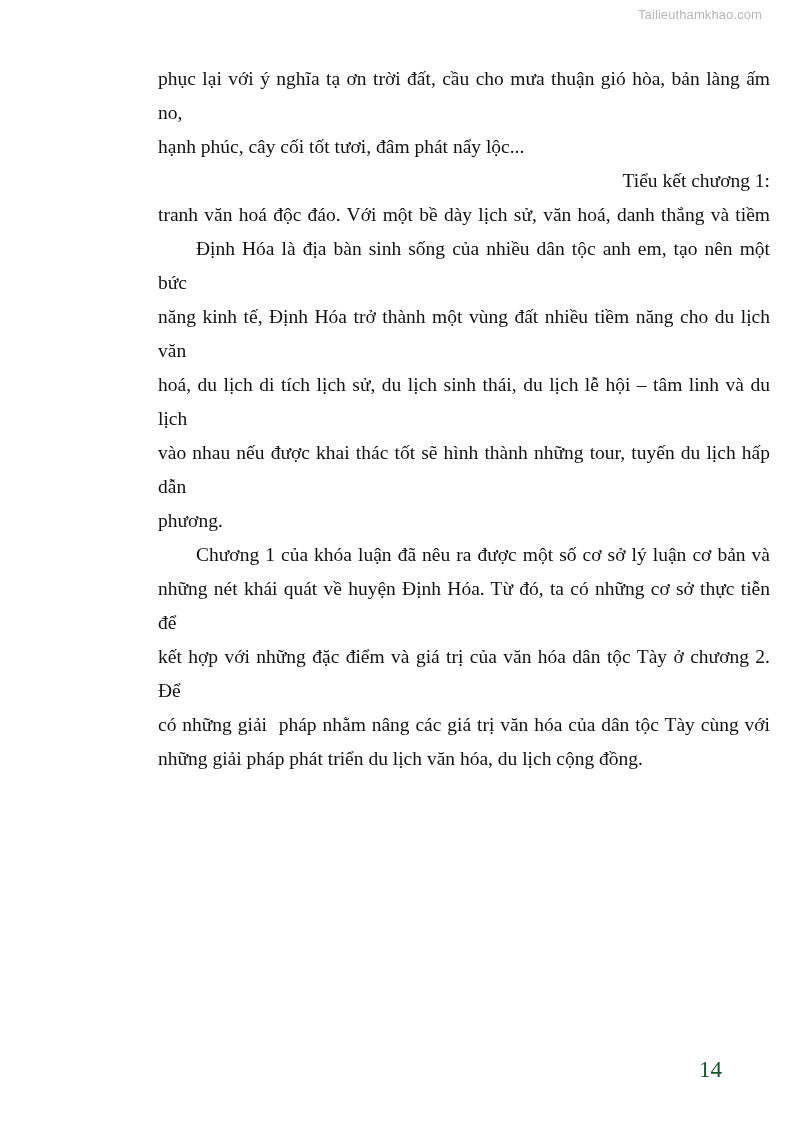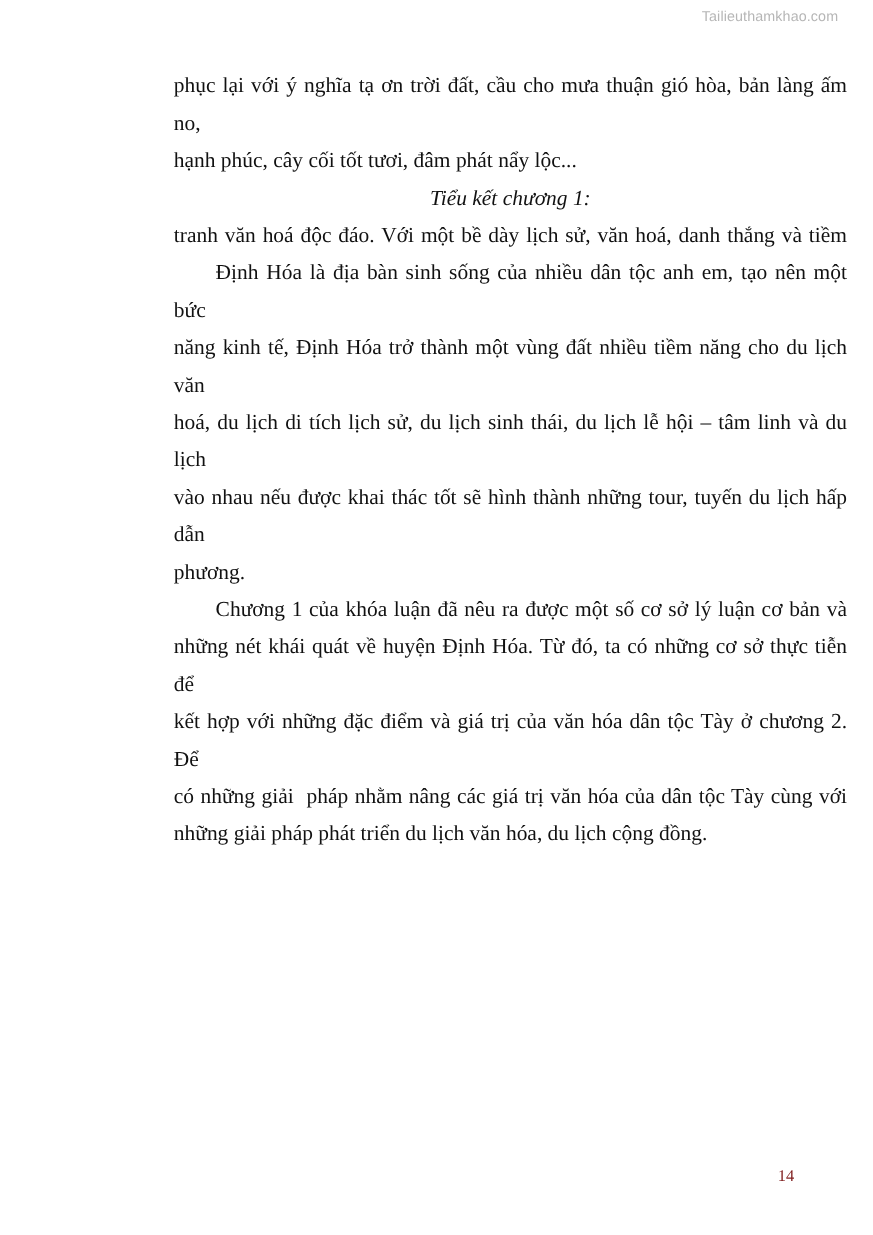--- a/index.html
+++ b/index.html
@@ -36,23 +36,22 @@
     position: absolute;
     left: 124px;
     top: 62px;
     width: 612px;
     margin-left: 34px;
   }
 
   .subheading {
     font-size: 19.5px;
     line-height: 34px;
-    font-style: italic;
     margin: 0;
-    text-align: center;
+    text-align: right;
   }
 
   
   .ln {
     display: block;
     font-size: 19.5px;
     line-height: 34px;
     text-align: justify;
     text-align-last: justify;
     white-space: pre-wrap;
@@ -61,23 +60,23 @@
     text-align-last: left;
   }
   .ln.indent {
     text-indent: 38px;
   }
 
   .page-number {
     position: absolute;
     right: 72px;
     bottom: 42px;
-    font-size: 15px;
+    font-size: 23px;
     line-height: 22px;
-    color: #7f1d1d;
+    color: #14532d;
   }
 </style>
 </head>
 <body>
 
 <div class="page">
 
   <div class="watermark">Tailieuthamkhao.com</div>
 
   <div class="content">

